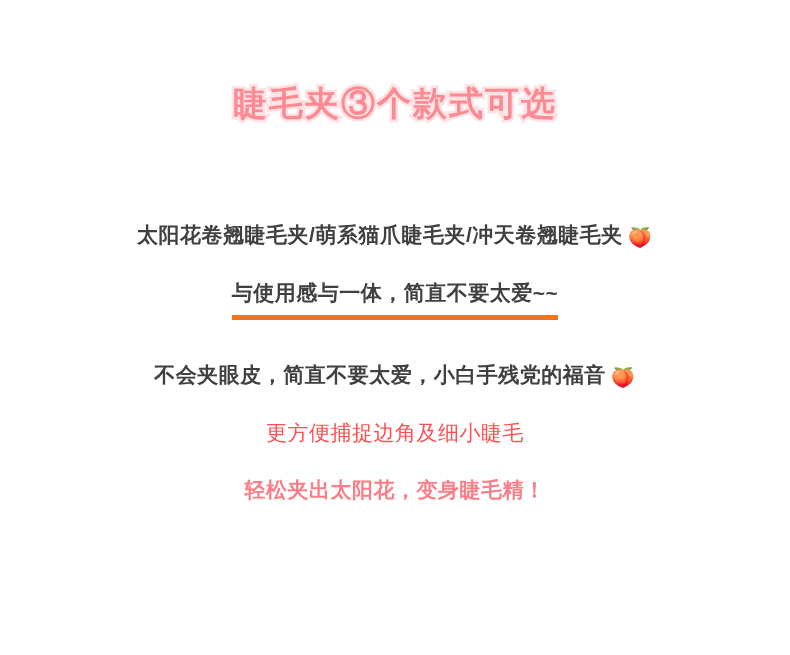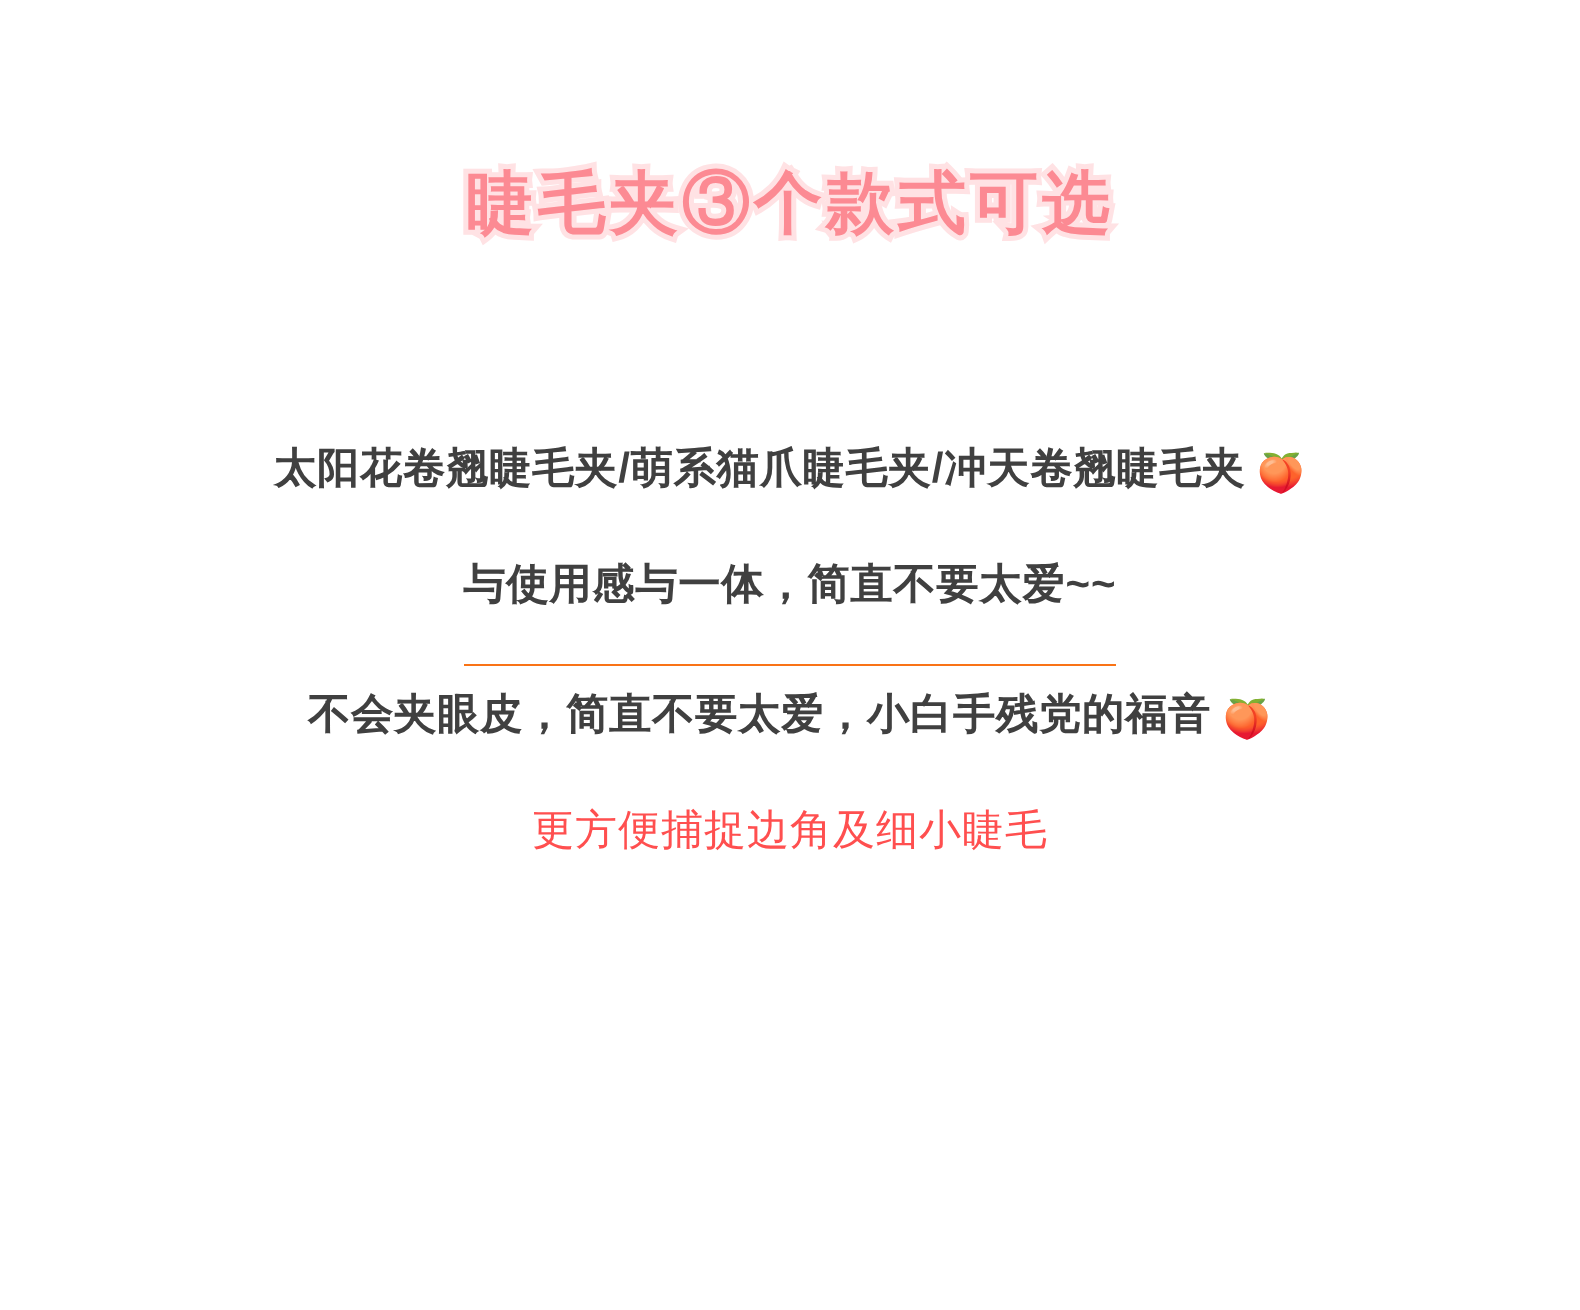--- a/index.html
+++ b/index.html
@@ -17,21 +17,20 @@
     position: relative;
     width: 790px;
     height: 655px;
     box-sizing: border-box;
   }
 
   
   .title-wrap {
     margin-top: 58px;
     text-align: center;
-    font-family: Liberation Serif, serif;
   }
   .title {
     display: inline-block;
     font-size: 34px;
     font-weight: bold;
     letter-spacing: 2px;
     color: #fc8a93;
     -webkit-text-stroke: 5px #ffe2e4;
     paint-order: stroke fill;
     line-height: 1.3;
@@ -51,23 +50,23 @@
     white-space: nowrap;
     font-weight: bold;
   }
   .line .emoji {
     font-size: 19px;
     margin-left: 6px;
     vertical-align: -2px;
   }
   .line.underlined {
     display: inline-block;
-    padding-bottom: 22px;
-    border-bottom: 1px solid #f97316;
-    margin-bottom: 8px;
+    padding-bottom: 5px;
+    border-bottom: 5px solid #f97316;
+    margin-bottom: 38px;
   }
   .line.accent {
     color: #ff4f4f;
     font-weight: 400;
   }
   .line.soft {
     color: #fa7d87;
   }
   .line-block {
     display: block;
@@ -95,15 +94,18 @@
     <div class="line-block">
       <p class="line"><span>不会夹眼皮，简直不要太爱，小白手残党的福音</span><span class="emoji">🍑</span></p>
     </div>
 
 
     <div class="line-block">
       <p class="line accent">更方便捕捉边角及细小睫毛</p>
     </div>
 
 
+    <div class="line-block">
+      <p class="line soft">轻松夹出太阳花，变身睫毛精！</p>
+    </div>
 
   </div>
 </div>
 
 </body></html>

